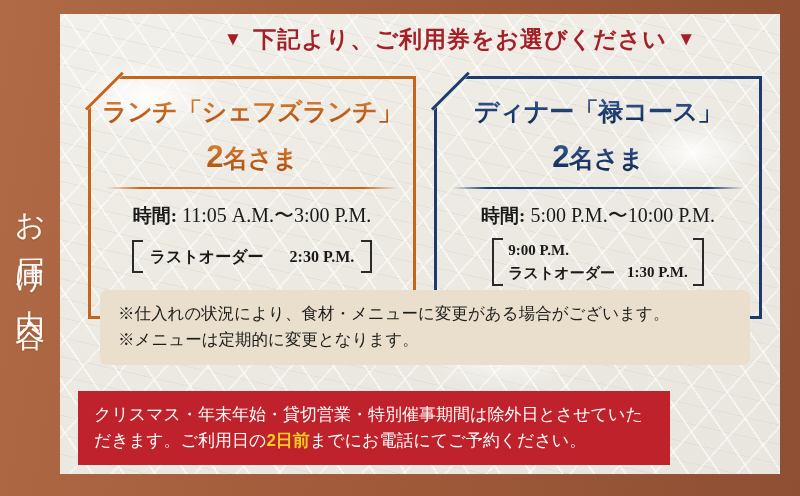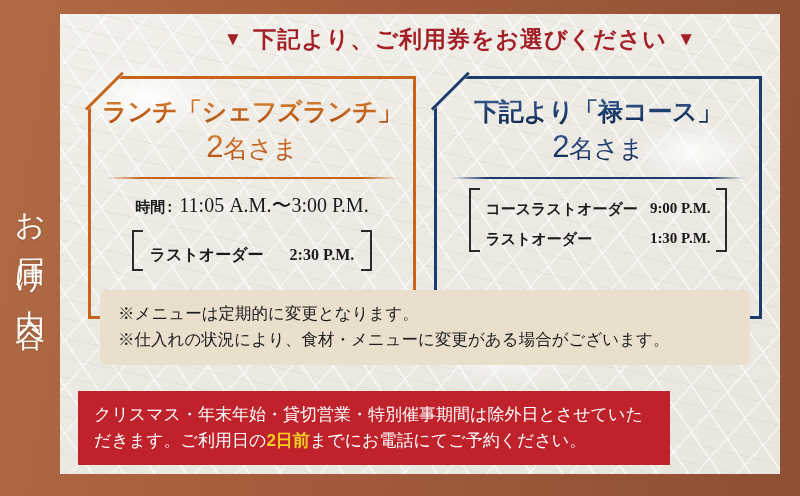--- a/index.html
+++ b/index.html
@@ -71,54 +71,54 @@
     letter-spacing:-.5px;
   }
   .lunch .title{
     background:linear-gradient(180deg,#d98b3f 0%,#c2601a 55%,#aa4f12 100%);
     -webkit-background-clip:text;background-clip:text;color:transparent;
   }
   .dinner .title{
     background:linear-gradient(180deg,#3f5d92 0%,#1d3c6e 55%,#12284b 100%);
     -webkit-background-clip:text;background-clip:text;color:transparent;
   }
-  .subtitle{font-size:25px;font-weight:normal;margin-top:2px;letter-spacing:-.5px;}
+  .subtitle{font-size:25px;font-weight:bold;margin-top:12px;letter-spacing:-.5px;}
   .subtitle .num{font-size:31px;}
   .lunch .subtitle{
     background:linear-gradient(180deg,#d98b3f 0%,#c2601a 55%,#aa4f12 100%);
     -webkit-background-clip:text;background-clip:text;color:transparent;
   }
   .dinner .subtitle{
     background:linear-gradient(180deg,#3f5d92 0%,#1d3c6e 55%,#12284b 100%);
     -webkit-background-clip:text;background-clip:text;color:transparent;
   }
   .divider{height:2px;margin:12px 4px 0;}
   .lunch .divider{background:linear-gradient(90deg,rgba(197,101,28,0),#c5651c 12%,#c5651c 88%,rgba(197,101,28,0));}
   .dinner .divider{background:linear-gradient(90deg,rgba(29,60,110,0),#1d3c6e 12%,#1d3c6e 88%,rgba(29,60,110,0));}
 
   .hours{
     font-family:"Liberation Serif", serif;
     color:#1a1a1a;font-size:20px;margin-top:13px;white-space:nowrap;
   }
-  .hours .lbl{font-weight:bold;font-family:Liberation Mono, monospace;font-size:15px;}
+  .hours .lbl{font-weight:bold;font-family:Liberation Serif, serif;font-size:19px;}
 
   .bracket{
     position:relative;margin:9px 18px 0;padding:2px 16px;
     display:inline-block;
   }
   .bracket:before,.bracket:after{
     content:"";position:absolute;top:0;bottom:0;width:9px;
     border:2px solid #2a2a2a;
   }
   .bracket:before{left:0;border-right:none;}
   .bracket:after{right:0;border-left:none;}
   .lo-row{
     display:flex;justify-content:space-between;gap:12px;
     font-family:"Liberation Sans",sans-serif;font-weight:bold;font-size:15px;
-    color:#1a1a1a;white-space:nowrap;line-height:1.45;margin-top:8px;
+    color:#1a1a1a;white-space:nowrap;line-height:1.45;
   }
   .lo-row .t{font-family:"Liberation Serif",serif;font-weight:bold;}
   .lunch .bracket{margin-top:11px;padding:5px 18px;}
   .lunch .lo-row{font-size:16px;gap:26px;}
 
   
   .notes{
     position:absolute;left:100px;top:290px;width:650px;
     box-sizing:border-box;
     background:#eadfcc;border-radius:7px;
@@ -172,42 +172,45 @@
             <span class="t">2:30 P.M.</span>
           </div>
         </div>
       </div>
     </div>
 
     <div class="card dinner">
       <div class="bevel"></div>
       <div class="bevel-line"></div>
       <div class="card-inner">
-        <div class="title">下記より「禄コース」</div>
+        <div class="title">ディナー「禄コース」</div>
         <div class="subtitle">
           <span class="num">2</span><span>名さま</span>
         </div>
         <div class="divider"></div>
+        <div class="hours">
+          <span class="lbl">時間:</span>
+          <span>5:00 P.M.〜10:00 P.M.</span>
+        </div>
         <div class="bracket">
           <div class="lo-row">
-            <span>コースラストオーダー</span>
             <span class="t">9:00 P.M.</span>
           </div>
           <div class="lo-row">
             <span>ラストオーダー</span>
             <span class="t">1:30 P.M.</span>
           </div>
         </div>
       </div>
     </div>
 
   </div>
 
   <div class="notes">
+    <div>※仕入れの状況により、食材・メニューに変更がある場合がございます。</div>
     <div>※メニューは定期的に変更となります。</div>
-    <div>※仕入れの状況により、食材・メニューに変更がある場合がございます。</div>
   </div>
 
   <div class="footer">
     <span>クリスマス・年末年始・貸切営業・特別催事期間は除外日とさせていただきます。ご利用日の</span><span class="hl">2日前</span><span>までにお電話にてご予約ください。</span>
   </div>
 
 </div>
 
 </body></html>

